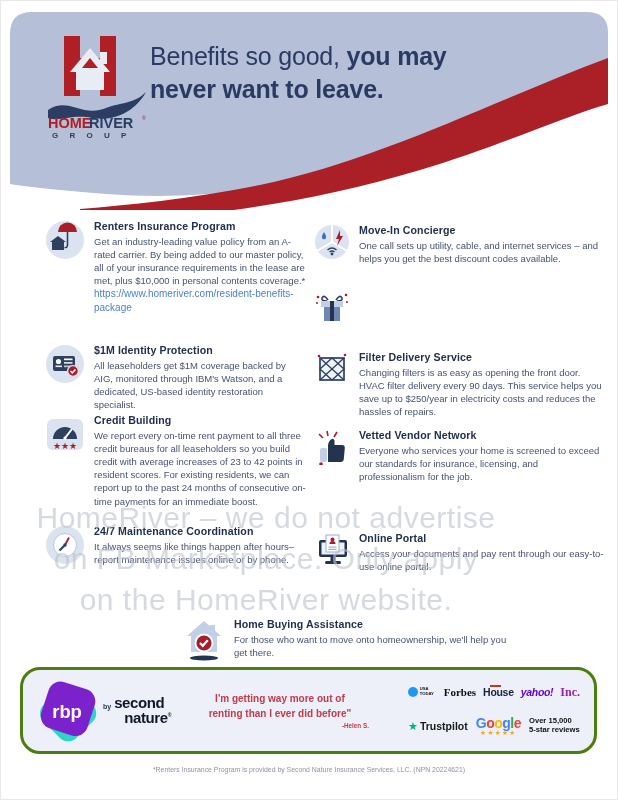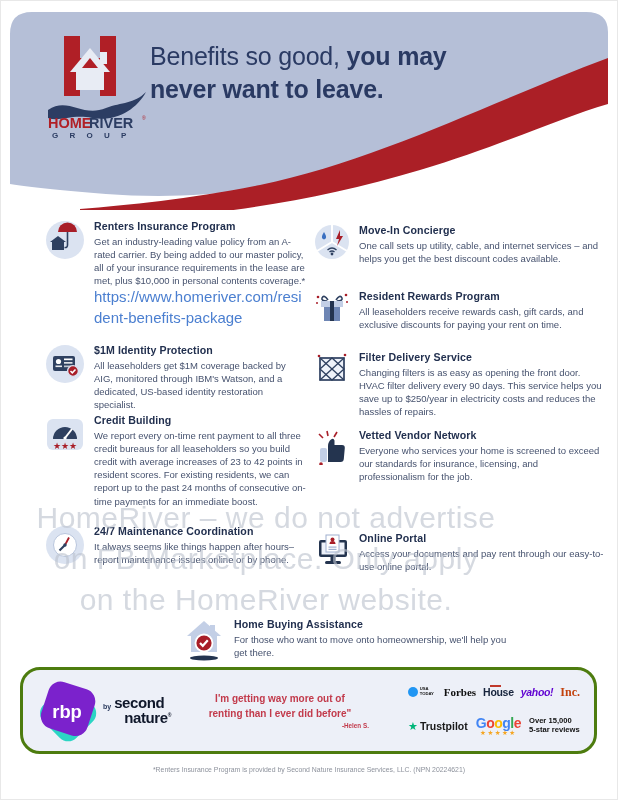--- a/index.html
+++ b/index.html
@@ -15,21 +15,21 @@
   .hero-title .bold { font-weight:800; }
 
   
   .benefit { position:absolute; display:flex; gap:9px; z-index:2; }
   .benefit .icon-wrap { flex:0 0 auto; }
   .benefit.left  .b-text { width:212px; }
   .benefit.right .b-text { width:246px; }
   .benefit.center .b-text { width:282px; }
   .b-title { font-size:10.6px; font-weight:bold; color:#22304f; margin-bottom:3px; letter-spacing:0.1px; }
   .b-body  { font-size:9.5px; color:#46526e; line-height:1.38; }
-  .b-link  { font-size:15px; color:#4b7fd0; line-height:1.38; display:block; overflow-wrap:anywhere;
+  .b-link  { font-size:10px; color:#4b7fd0; line-height:1.38; display:block; overflow-wrap:anywhere;
              text-decoration:none; cursor:pointer; }
 
   
   .watermark { position:absolute; top:497px; left:0; width:532px; z-index:6; pointer-events:none;
                text-align:center; font-size:30px; line-height:41px; font-weight:400;
                color:rgba(188,194,205,0.62); letter-spacing:0.5px; }
 
   
   .bottom-bar { position:absolute; left:20px; top:667px; width:577px; height:87px; z-index:3;
                 box-sizing:border-box; background:#edf0f8; border:3px solid #4d7c0f; border-radius:20px;
@@ -45,21 +45,21 @@
   .press { margin-left:auto; display:flex; flex-direction:column; gap:16px; align-items:center; }
   .press-row1 { display:flex; align-items:center; gap:7px; }
   .press-row2 { display:flex; align-items:center; gap:8px; }
   .usa { display:flex; align-items:center; gap:2px; }
   .usa-dot { width:10px; height:10px; border-radius:50%; background:#2196f3; }
   .usa-txt { font-size:4.2px; font-weight:bold; width:17px; line-height:1.15; color:#111; }
   .forbes { font-family:"Liberation Serif", serif; font-weight:bold; font-size:11px; color:#101010; }
   .house { position:relative; font-weight:800; font-size:10.5px; color:#16233c; letter-spacing:-0.3px; }
   .house-accent { position:absolute; top:-1.5px; left:7px; width:11px; height:2px; background:#c0392b; }
   .yahoo { font-weight:bold; font-style:italic; font-size:10.5px; color:#5f01d1; letter-spacing:-0.3px; }
-  .inc { font-family:"Liberation Serif", serif; font-weight:900; font-size:12px; color:#c2410c; }
+  .inc { font-family:"Liberation Serif", serif; font-weight:900; font-size:12px; color:#a21caf; }
   .trustpilot { display:flex; align-items:center; gap:2px; }
   .tp-star { color:#00b67a; font-size:11px; }
   .tp-name { font-size:10.5px; font-weight:bold; color:#191919; }
   .google { display:flex; flex-direction:column; align-items:center; line-height:1; }
   .gletters { font-size:14px; font-weight:bold; letter-spacing:-0.5px; }
   .g-b { color:#4285F4; } .g-r { color:#EA4335; } .g-y { color:#FBBC05; } .g-g { color:#34A853; }
   .gstars { color:#f5a623; font-size:6.5px; letter-spacing:1.5px; margin-top:0px; }
   .reviews { font-size:7.6px; font-weight:bold; color:#101010; line-height:1.15; }
 
   .footer-note { position:absolute; top:766px; left:0; width:618px; z-index:2;
@@ -195,24 +195,20 @@
         <circle cx="4" cy="7" r="1.3" fill="#a81e28"></circle>
           <circle cx="32" cy="5" r="1.3" fill="#a81e28"></circle>
         <circle cx="3" cy="13" r="1" fill="#a81e28"></circle>
           <circle cx="33" cy="12" r="1" fill="#a81e28"></circle>
         <path d="M14,10 q-4,-6 -6,-2 q-1,3 5,3" fill="none" stroke="#2e4060" stroke-width="1.6"></path>
         <path d="M22,10 q4,-6 6,-2 q1,3 -5,3" fill="none" stroke="#2e4060" stroke-width="1.6"></path>
         <rect x="7" y="11" width="22" height="6" fill="#c3cfe6"></rect>
         <rect x="10" y="17" width="16" height="14" fill="#6e86b4"></rect>
         <rect x="16" y="11" width="4" height="20" fill="#24344f"></rect>
       </svg>
-    </div>
-    <div class="b-text">
-      <div class="b-title">Resident Rewards Program</div>
-      <div class="b-body">All leaseholders receive rewards cash, gift cards, and exclusive discounts for paying your rent on time.</div>
     </div>
   </div>
 
   <div class="benefit right" style="left:314px; top:351px;">
     <div class="icon-wrap">
       <svg width="36" height="36" viewBox="0 0 36 36">
         <circle cx="5" cy="5" r="1.3" fill="#a81e28"></circle>
           <circle cx="31" cy="4" r="1.3" fill="#a81e28"></circle>
         <rect x="6" y="7" width="24" height="22" fill="#eef2fa" stroke="#2e4060" stroke-width="1.7"></rect>
         <path d="M6,18 L18,7 L30,18 L18,29 Z" fill="none" stroke="#2e4060" stroke-width="1.3"></path>

